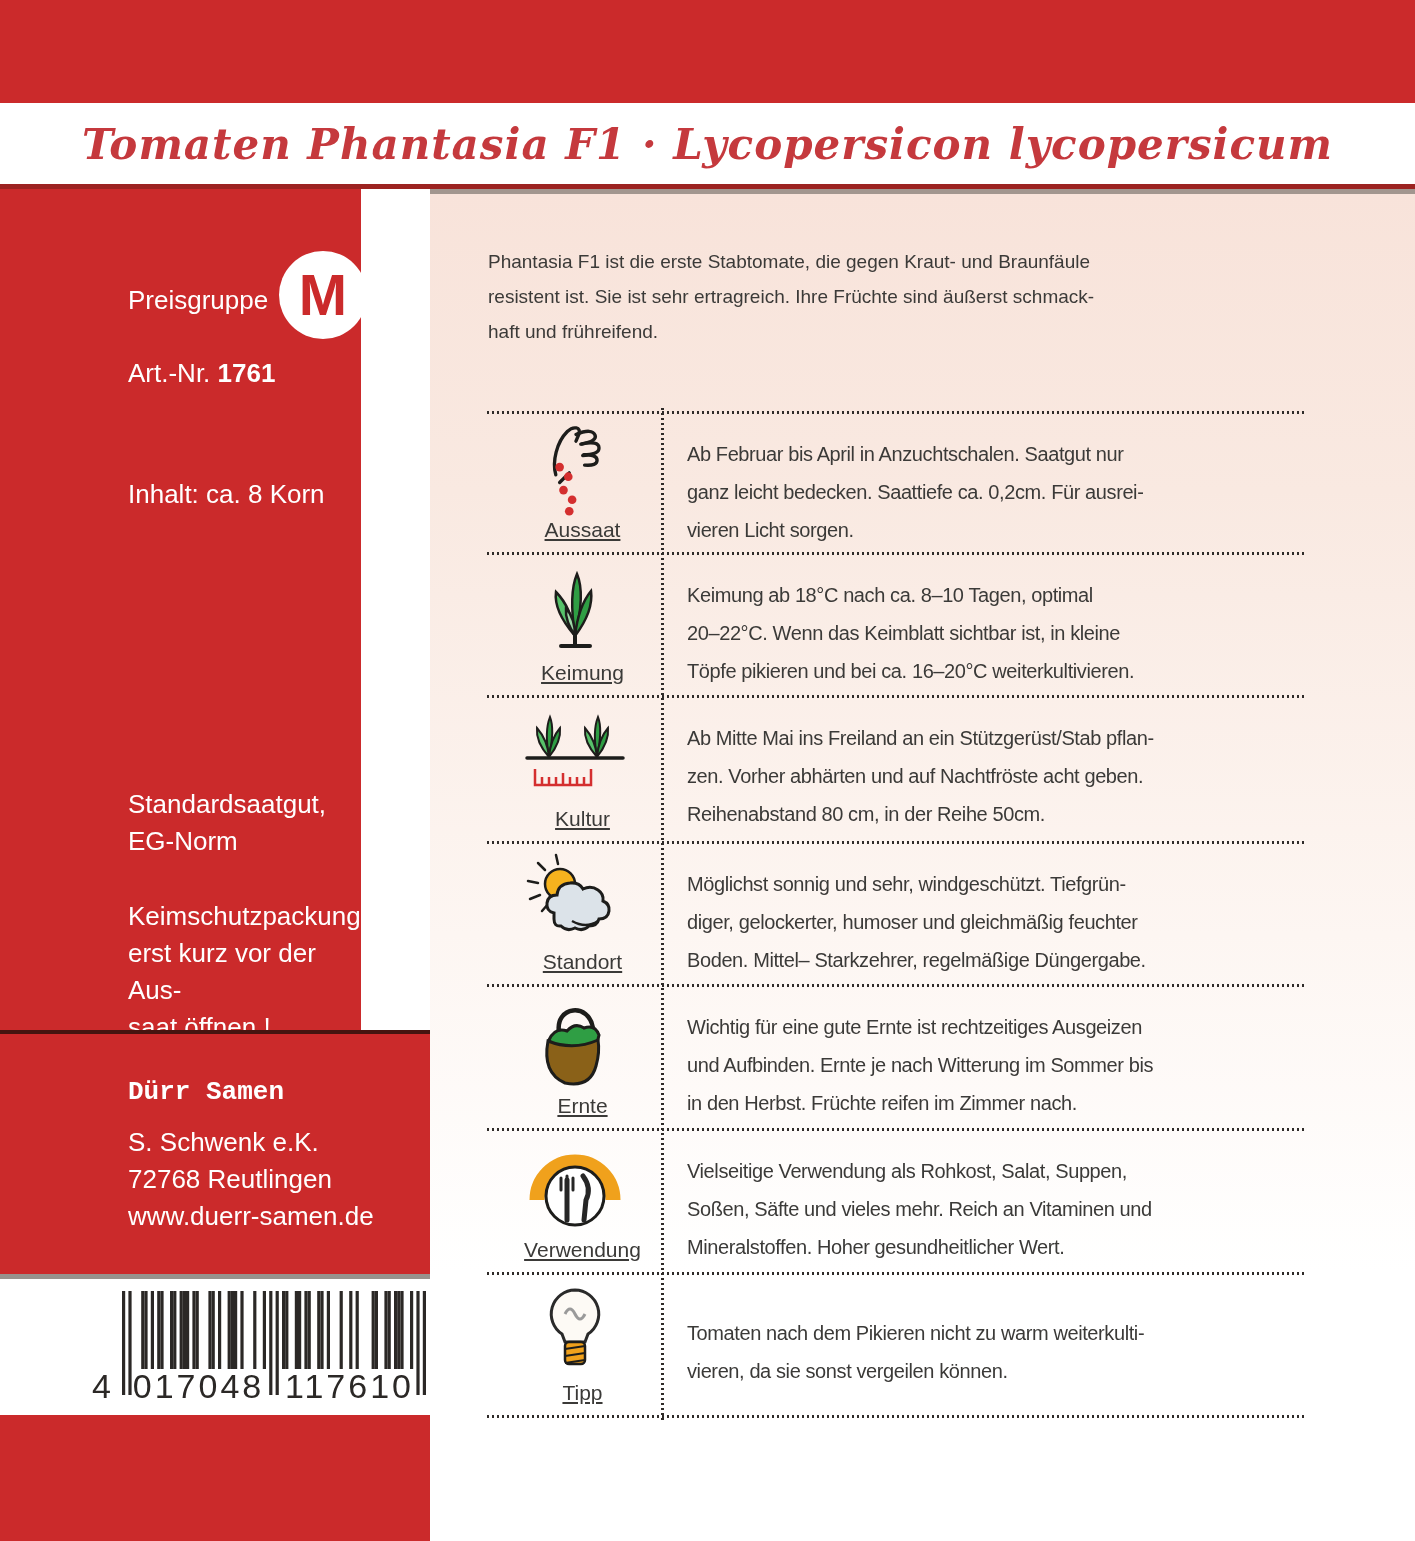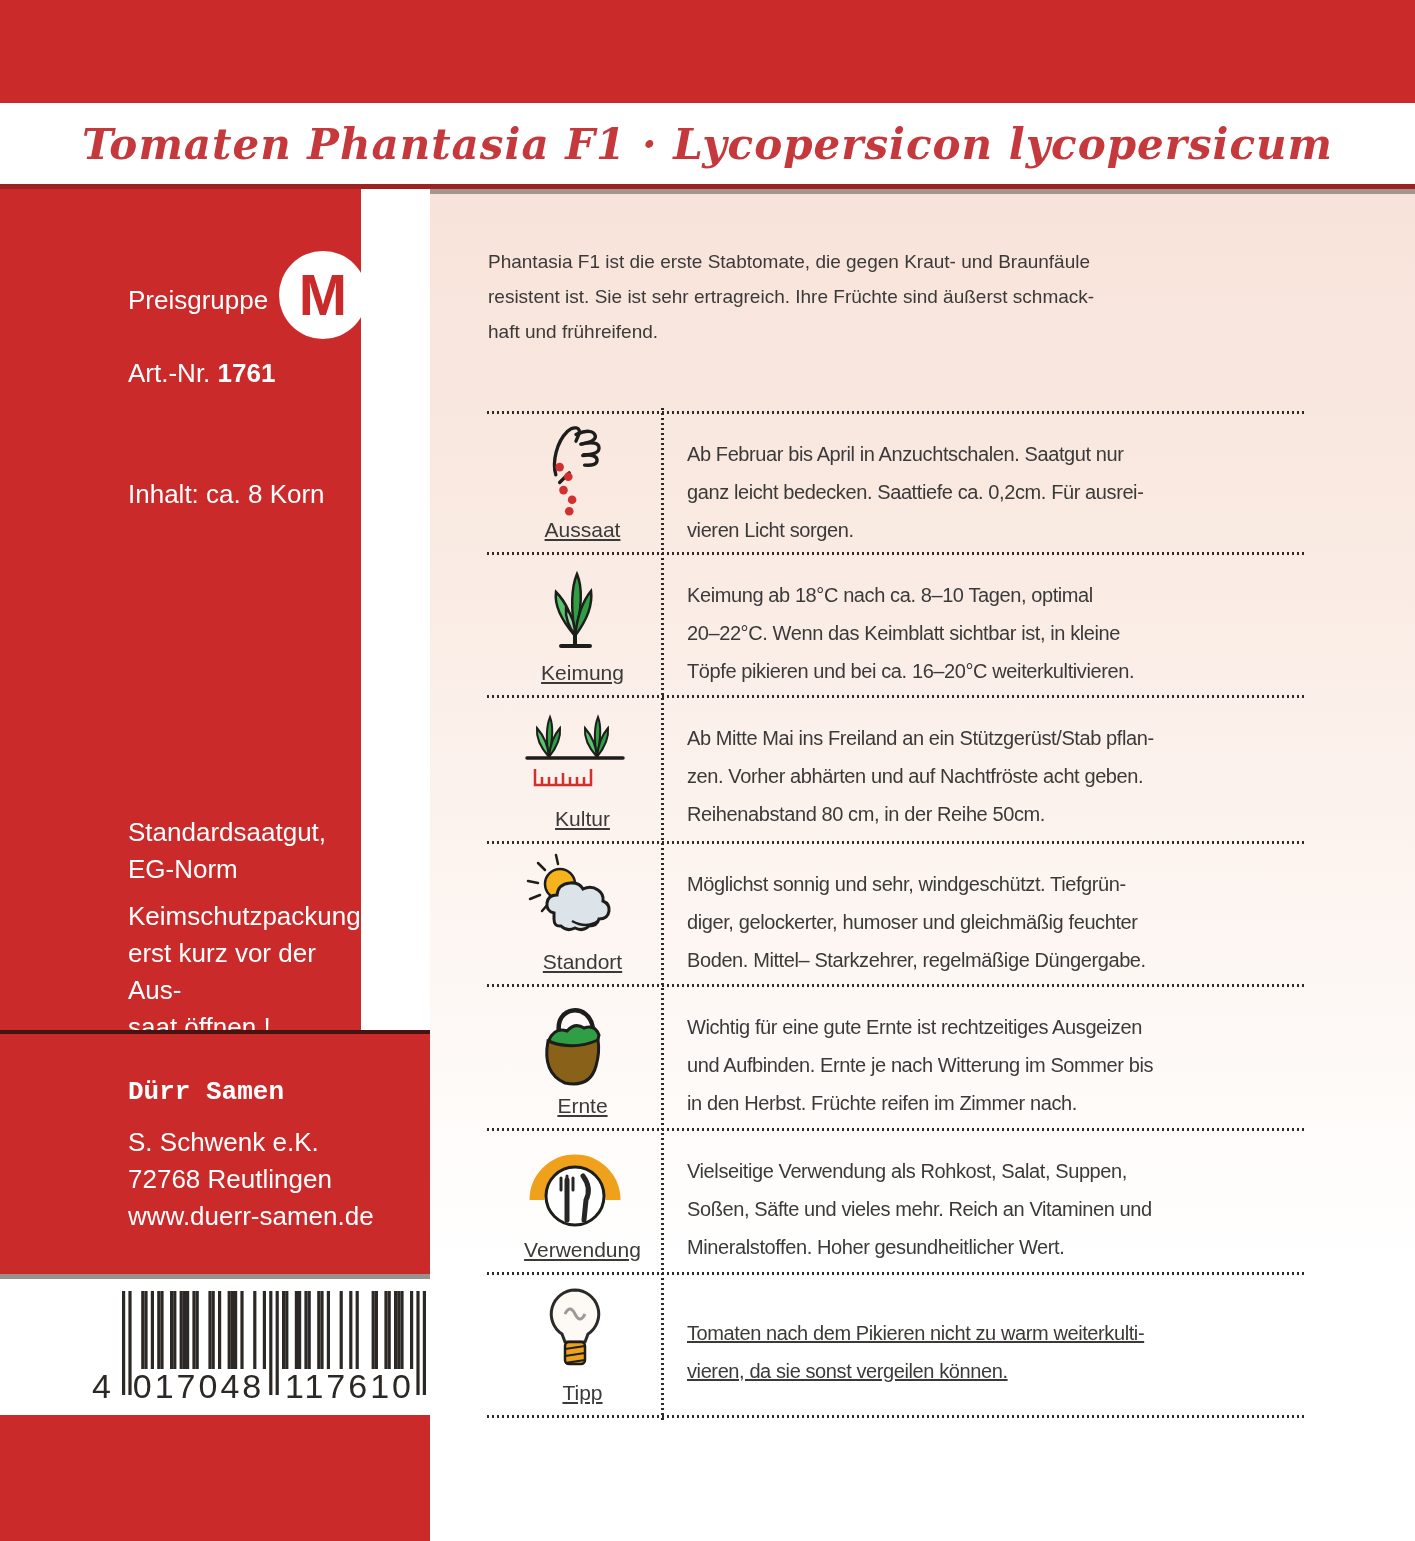--- a/index.html
+++ b/index.html
@@ -22,21 +22,21 @@
   .sb-barcode{position:absolute;left:0;top:1279px;width:430px;height:136px;background:#ffffff;}
   .sb-bottom-red{position:absolute;left:0;top:1415px;width:430px;height:126px;background:#cb2a2b;}
 
   .sb-upper .txt,.sb-lower .txt{position:absolute;left:128px;color:#ffffff;font-size:26px;line-height:37px;}
   .pricegroup-label{top:93px;}
   .m-circle{position:absolute;left:279px;top:62px;width:88px;height:88px;border-radius:50%;
         background:#ffffff;text-align:center;line-height:88px;font-size:58px;font-weight:bold;color:#cb2a2b;}
   .artnr{top:166px;}
   .artnr b{font-weight:bold;margin-top:36px;}
   .inhalt{top:247px;margin-top:40px;}
-  .standard{top:597px;margin-top:28px;}
+  .standard{top:597px;}
   .keimschutz{top:709px;}
   .company-name{top:40px;font-weight:bold;font-size:27px;font-family:Liberation Mono, monospace;}
   .company-lines{top:90px;line-height:38px;}
 
   
   .bars{position:absolute;left:122px;top:12px;width:304px;height:106px;}
   .bc-digit{position:absolute;top:88px;font-size:34px;color:#2b2826;letter-spacing:3px;}
   .bc-left{left:92px;}
   .bc-g1{left:131px;width:135px;text-align:center;}
   .bc-g2{left:282px;width:135px;text-align:center;}
@@ -50,21 +50,21 @@
   .hline{position:absolute;left:0;width:818px;height:3px;
         background-image:repeating-linear-gradient(90deg,#2f2b29 0 2px,transparent 2px 5px);}
   .vline{position:absolute;left:174px;top:-3px;width:3px;height:1014px;
         background-image:repeating-linear-gradient(180deg,#2f2b29 0 2px,transparent 2px 5px);}
   .row{position:absolute;left:0;width:818px;}
   .icon-cell{position:absolute;left:0;top:0;width:175px;height:100%;}
   .icon-box{position:absolute;left:0;top:10px;width:175px;text-align:center;}
   .row-label{position:absolute;left:8px;bottom:10px;width:175px;text-align:center;font-size:21px;color:#3b3a38;text-decoration:underline;}
   .text-cell{position:absolute;left:200px;top:8px;width:640px;font-size:20px;letter-spacing:-0.4px;
         line-height:38px;color:#3b3a38;}
-  .pt16{padding-top:16px;} .pt34{padding-top:34px;text-decoration:underline;}
+  .pt16{padding-top:16px;} .pt34{padding-top:34px;}
 </style>
 </head>
 <body>
 
 <div class="page">
 
   <div class="top-red"></div>
 
   <div class="title-band">
     <div class="t">Tomaten Phantasia F1 · Lycopersicon lycopersicum</div>

